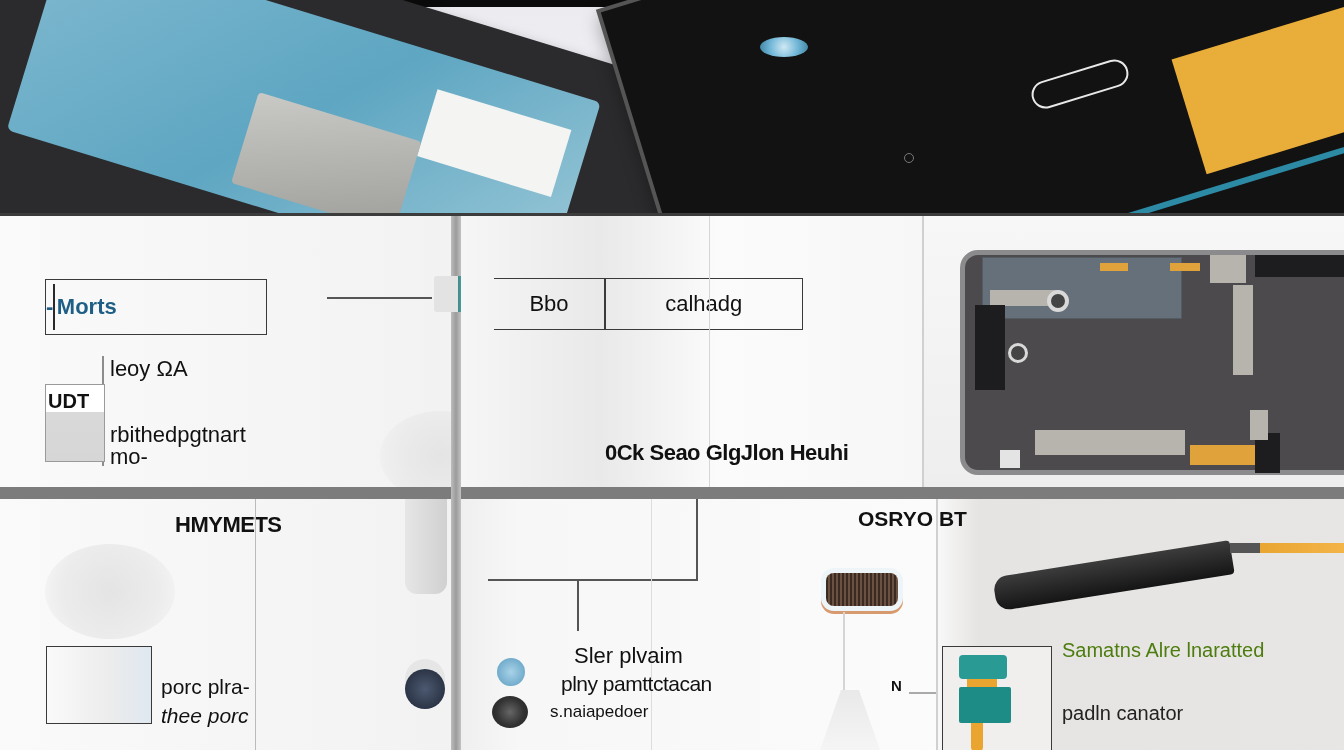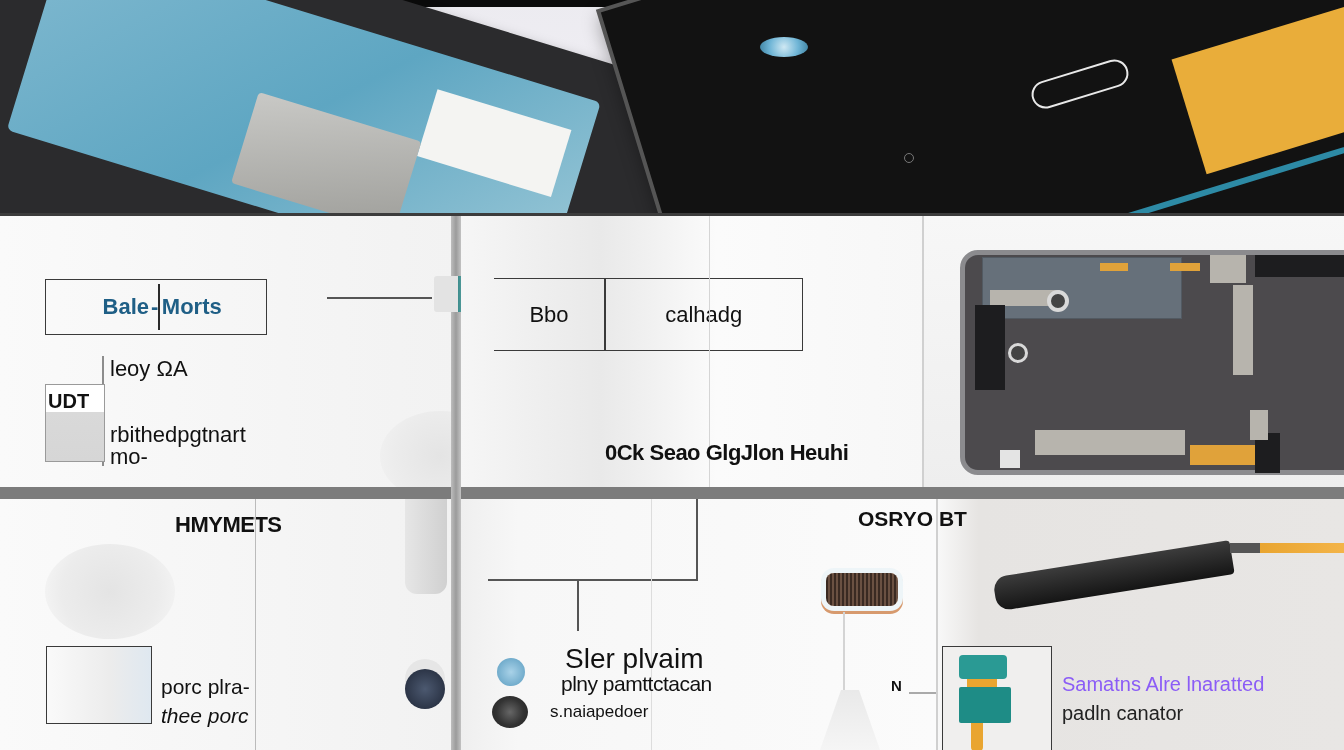--- a/index.html
+++ b/index.html
@@ -95,41 +95,40 @@
   <div class="cam-dot"></div>
   <div class="speaker-slot"></div>
   <div class="mic-hole"></div>
 </div>
 
 <div class="divider-h" style="top:213px;height:3px;background:#3c3c3c;"></div>
 <div class="divider-h" style="top:487px;height:12px;"></div>
 
 <div class="panel panel-bg-light" style="left:0;top:216px;width:455px;height:271px;">
   <div class="label-box" style="left:45px;top:63px;width:222px;height:56px;">
-    <div class="seg txt bold" style="position:relative;width:105px;justify-content:flex-end;font-size:22px;color:#1f5f86;padding-right:2px;">Bale</div>
     <div class="seg bold" style="position:relative;font-size:22px;color:#1f5f86;">-</div>
     <div class="sep" style="height:46px;background:#2a2a2a;"></div>
     <div class="seg txt bold" style="position:relative;padding-left:2px;font-size:22px;color:#1f5f86;">Morts</div>
   </div>
   <div class="thin-line" style="left:327px;top:81px;width:105px;height:1.5px;"></div>
   <div class="thin-line" style="left:102px;top:140px;width:1.5px;height:110px;background:#8d8d8d;"></div>
   <div class="thumb" style="left:45px;top:168px;width:60px;height:78px;border-color:#9a9a9a;background:linear-gradient(180deg,#fff 0%,#fff 35%,#d9d9d9 35%,#d6d6d6 100%);"></div>
   <div class="txt" style="left:110px;top:140px;font-size:22px;">leoy ΩA</div>
   <div class="txt bold" style="left:48px;top:174px;font-size:20px;">UDT</div>
   <div class="txt" style="left:110px;top:206px;font-size:22px;">rbithedpgtnart</div>
   <div class="txt" style="left:110px;top:228px;font-size:22px;">mo-</div>
   <div class="grey-blob" style="left:380px;top:195px;width:120px;height:90px;"></div>
 </div>
 
 <div class="divider-v" style="left:451px;top:216px;width:10px;height:534px;background:linear-gradient(90deg,#bdbdbd,#9b9b9b,#c2c2c2);"></div>
 <div style="position:absolute;left:434px;top:276px;width:30px;height:36px;background:#e3e3e3;border-radius:3px;"></div>
 <div style="position:absolute;left:458px;top:276px;width:14px;height:36px;background:linear-gradient(90deg,#3c8c8c,#8fc3c3);border-radius:0 8px 8px 0;"></div>
 
 <div class="panel" style="left:461px;top:216px;width:465px;height:271px;background:linear-gradient(90deg,#f6f6f6 0%,#e9e9e9 30%,#fbfbfb 55%,#f7f7f7 100%);">
-  <div class="label-box" style="left:33px;top:62px;width:309px;height:73px;border-left:none;align-items:center;">
+  <div class="label-box" style="left:33px;top:62px;width:309px;height:52px;border-left:none;align-items:center;">
     <div class="seg txt" style="position:relative;width:110px;font-size:22px;color:#111;">Bbo</div>
     <div class="sep"></div>
     <div class="seg txt" style="position:relative;flex:1;font-size:22px;color:#111;">calhadg</div>
   </div>
   <div class="thin-line" style="left:248px;top:0;width:1px;height:271px;background:#d5d5d5;"></div>
   <div class="txt bold" style="left:144px;top:224px;font-size:22px;letter-spacing:-0.5px;">0Ck  Seao GlɡJlon Heuhi</div>
 </div>
 
 <div class="divider-v" style="left:922px;top:216px;width:2px;height:271px;background:#d0d0d0;"></div>
 
@@ -161,21 +160,21 @@
   <div class="txt" style="left:161px;top:205px;font-size:21px;font-style:italic;">thee porc</div>
   <div style="position:absolute;left:405px;top:0;width:42px;height:95px;background:linear-gradient(90deg,#e6e6e6,#d0d0d0);border-radius:0 0 12px 12px;"></div>
   <div style="position:absolute;left:405px;top:170px;width:40px;height:40px;border-radius:50%;background:radial-gradient(circle,#4c5970 0%,#2c3547 70%);box-shadow:0 -10px 0 0 #e6e6e6;"></div>
 </div>
 
 <div class="panel" style="left:461px;top:499px;width:475px;height:251px;background:linear-gradient(90deg,#efefef 0%,#f7f7f7 12%,#fbfbfb 100%);">
   <div class="thin-line" style="left:235px;top:0;width:1.5px;height:82px;"></div>
   <div class="thin-line" style="left:27px;top:80px;width:210px;height:1.5px;"></div>
   <div class="thin-line" style="left:116px;top:80px;width:1.5px;height:52px;"></div>
   <div class="thin-line" style="left:190px;top:0;width:1px;height:251px;background:#ddd;"></div>
-  <div class="txt" style="left:104px;top:144px;font-size:28px;">Sler plvaim</div>
+  <div class="txt" style="left:113px;top:144px;font-size:22px;">Sler plvaim</div>
   <div class="txt" style="left:100px;top:173px;font-size:21px;letter-spacing:-0.5px;text-align:center;">plny pamttctacan</div>
   <div class="txt" style="left:89px;top:203px;font-size:17px;">s.naiapedoer</div>
   <div class="circle-icon" style="left:36px;top:159px;width:28px;height:28px;background:radial-gradient(circle,#a9d2e8 0%,#6aa7c8 80%);"></div>
   <div class="circle-icon" style="left:31px;top:197px;width:36px;height:32px;background:radial-gradient(circle,#666 0%,#333 55%,#222 100%);"></div>
   <div class="txt bold" style="left:430px;top:178px;font-size:15px;">N</div>
   <div class="thin-line" style="left:448px;top:193px;width:30px;height:1.5px;background:#aaa;"></div>
 </div>
 <div class="heatsink"></div>
 <div class="stem" style="left:843px;top:612px;height:80px;"></div>
 <div style="position:absolute;left:820px;top:690px;width:60px;height:60px;background:linear-gradient(180deg,#e9e9e9,#f5f5f5);clip-path:polygon(35% 0,65% 0,100% 100%,0 100%);"></div>
@@ -185,14 +184,14 @@
 <div class="panel" style="left:938px;top:499px;width:406px;height:251px;background:linear-gradient(90deg,#f8f8f8 0%,#e6e4e2 10%,#e8e6e4 100%);"></div>
 <div class="txt bold" style="left:858px;top:507px;font-size:21px;">OSRYO BT</div>
 <div class="spudger"></div>
 <div class="spudger-shaft"></div>
 <div class="thumb" style="left:942px;top:646px;width:110px;height:110px;background:#f0efee;">
   <div style="position:absolute;left:16px;top:8px;width:48px;height:24px;background:#2a9a94;border-radius:4px;"></div>
   <div style="position:absolute;left:24px;top:32px;width:30px;height:8px;background:#e9a530;"></div>
   <div style="position:absolute;left:16px;top:40px;width:52px;height:36px;background:#1e8c86;border-radius:2px;"></div>
   <div style="position:absolute;left:28px;top:76px;width:12px;height:28px;background:#e9a530;border-radius:0 0 4px 4px;"></div>
 </div>
-<div class="txt" style="left:1062px;top:673px;font-size:20px;color:#8b5cf6;">Samatns Alre lnaratted</div>
+<div class="txt" style="left:1062px;top:639px;font-size:20px;color:#4d7c0f;">Samatns Alre lnaratted</div>
 <div class="txt" style="left:1062px;top:702px;font-size:20px;color:#222;">padln canator</div>
 
 </body></html>

